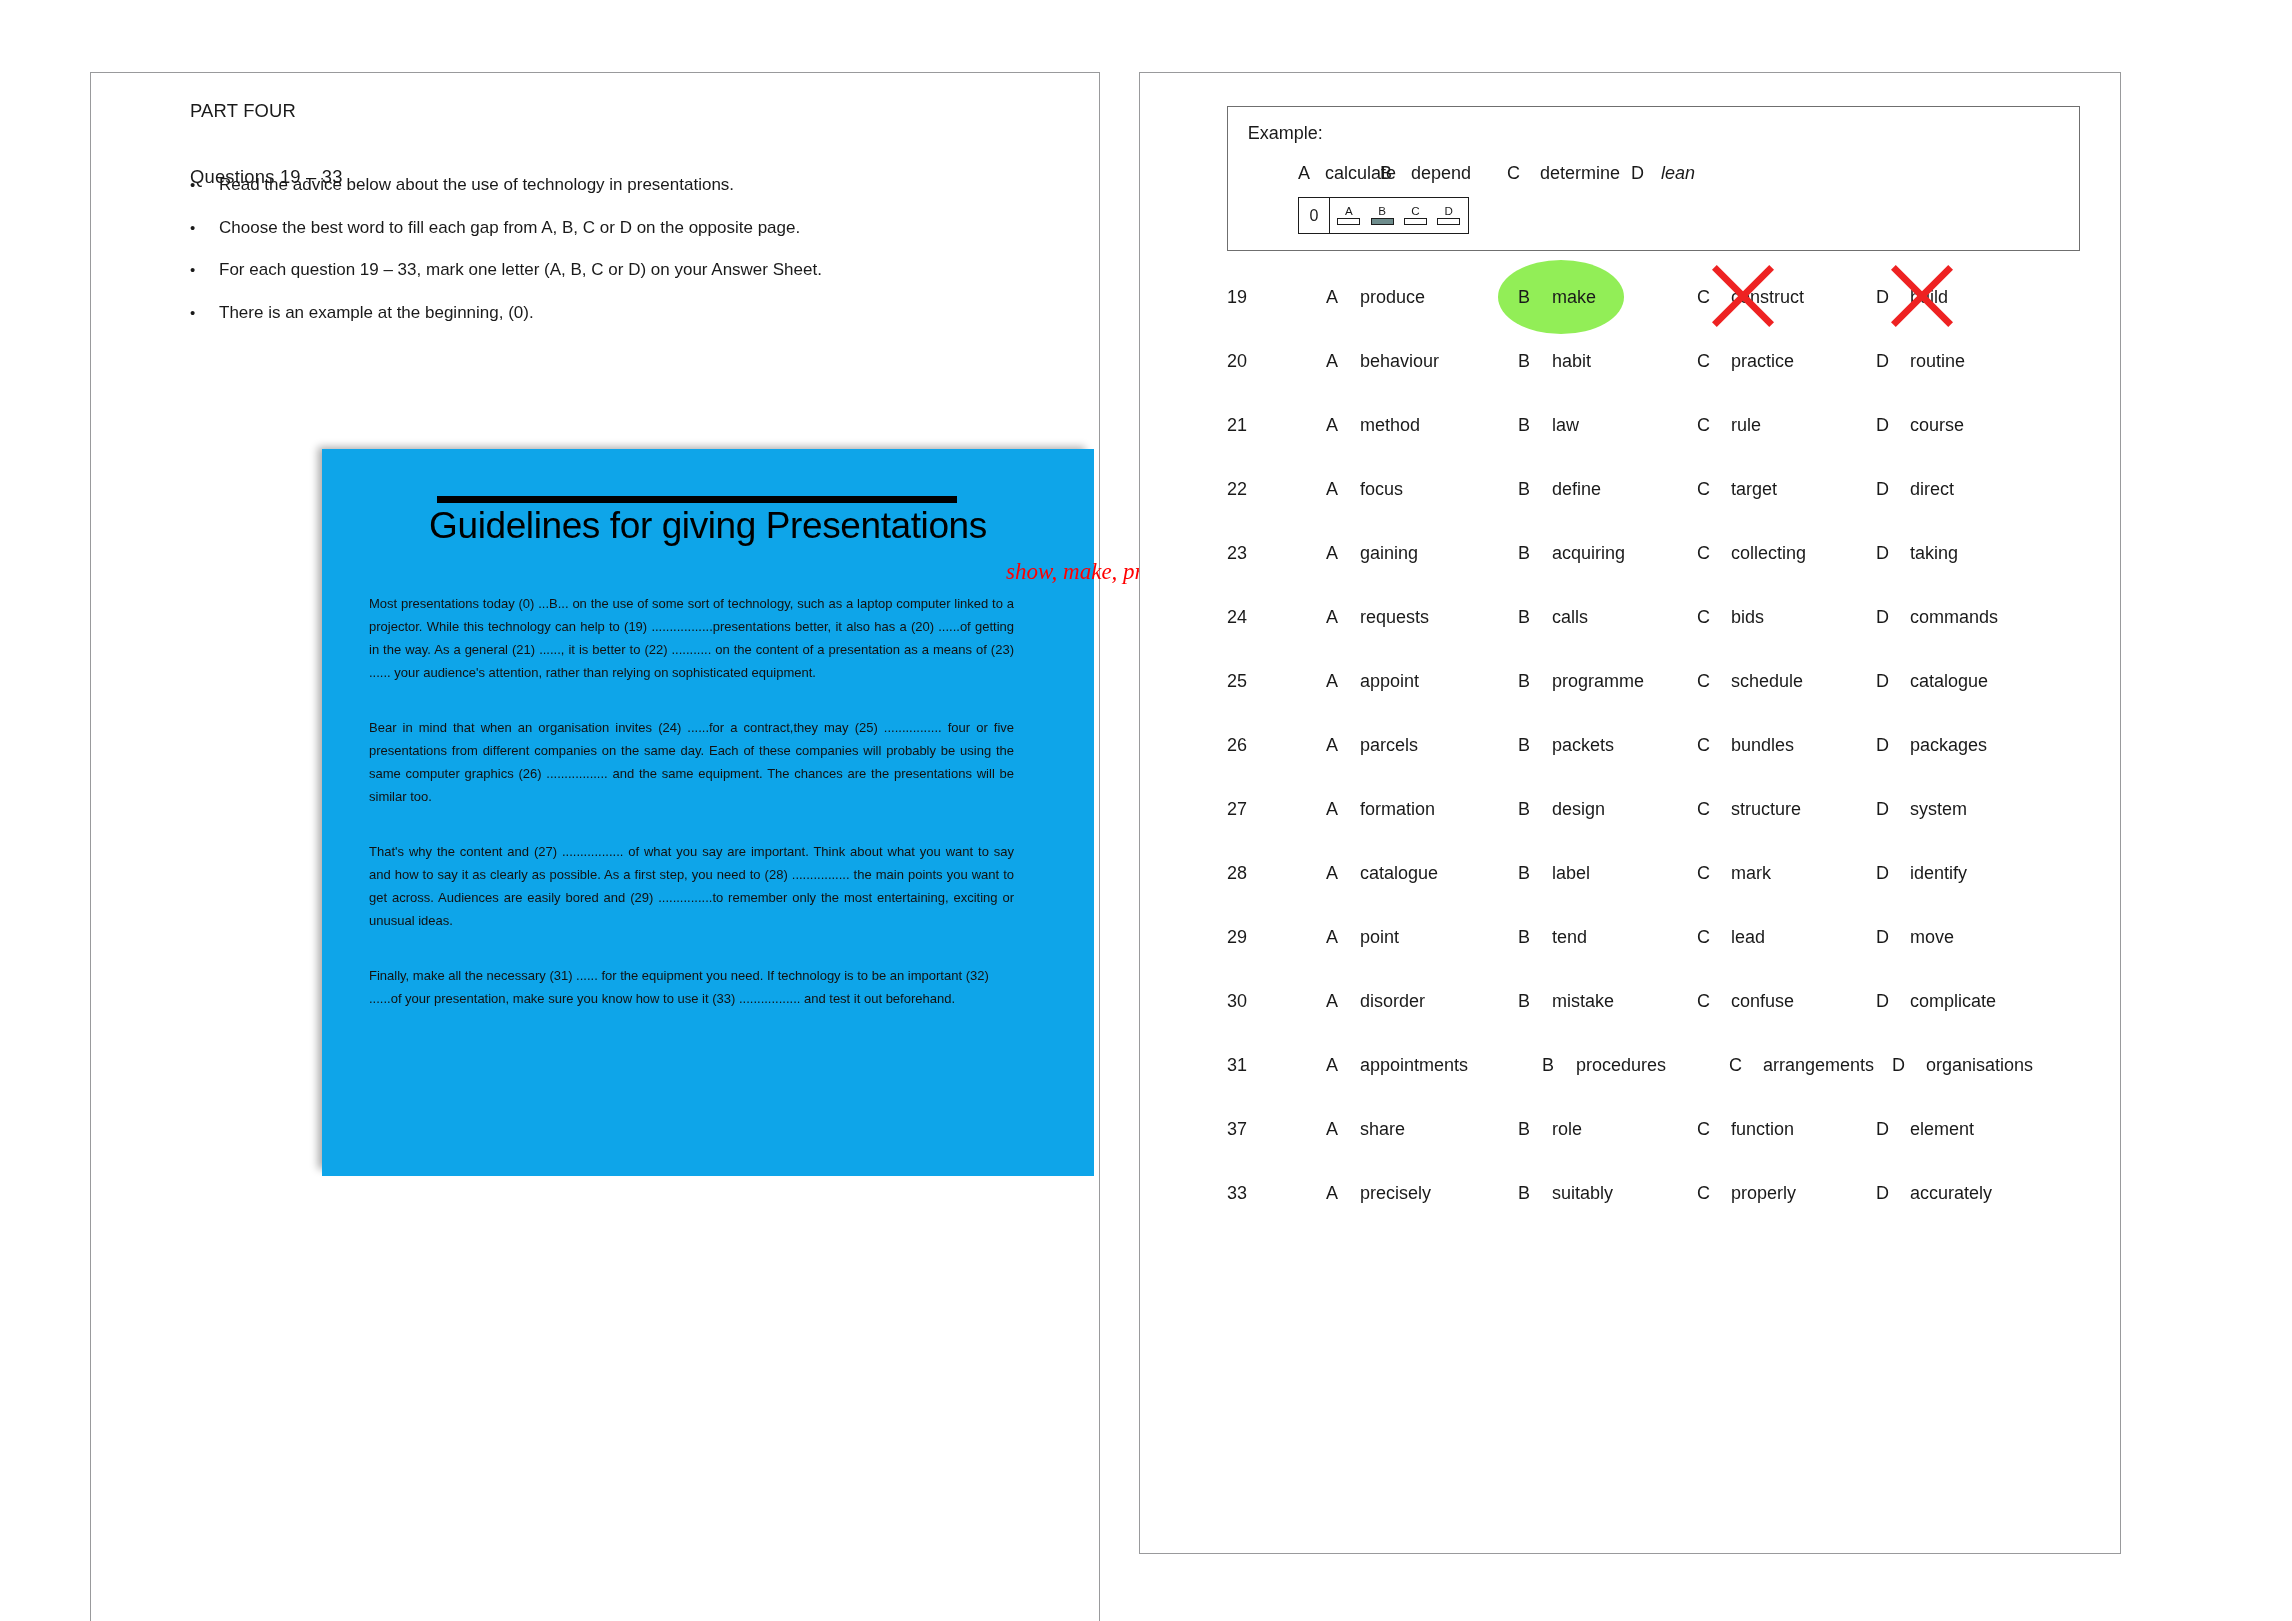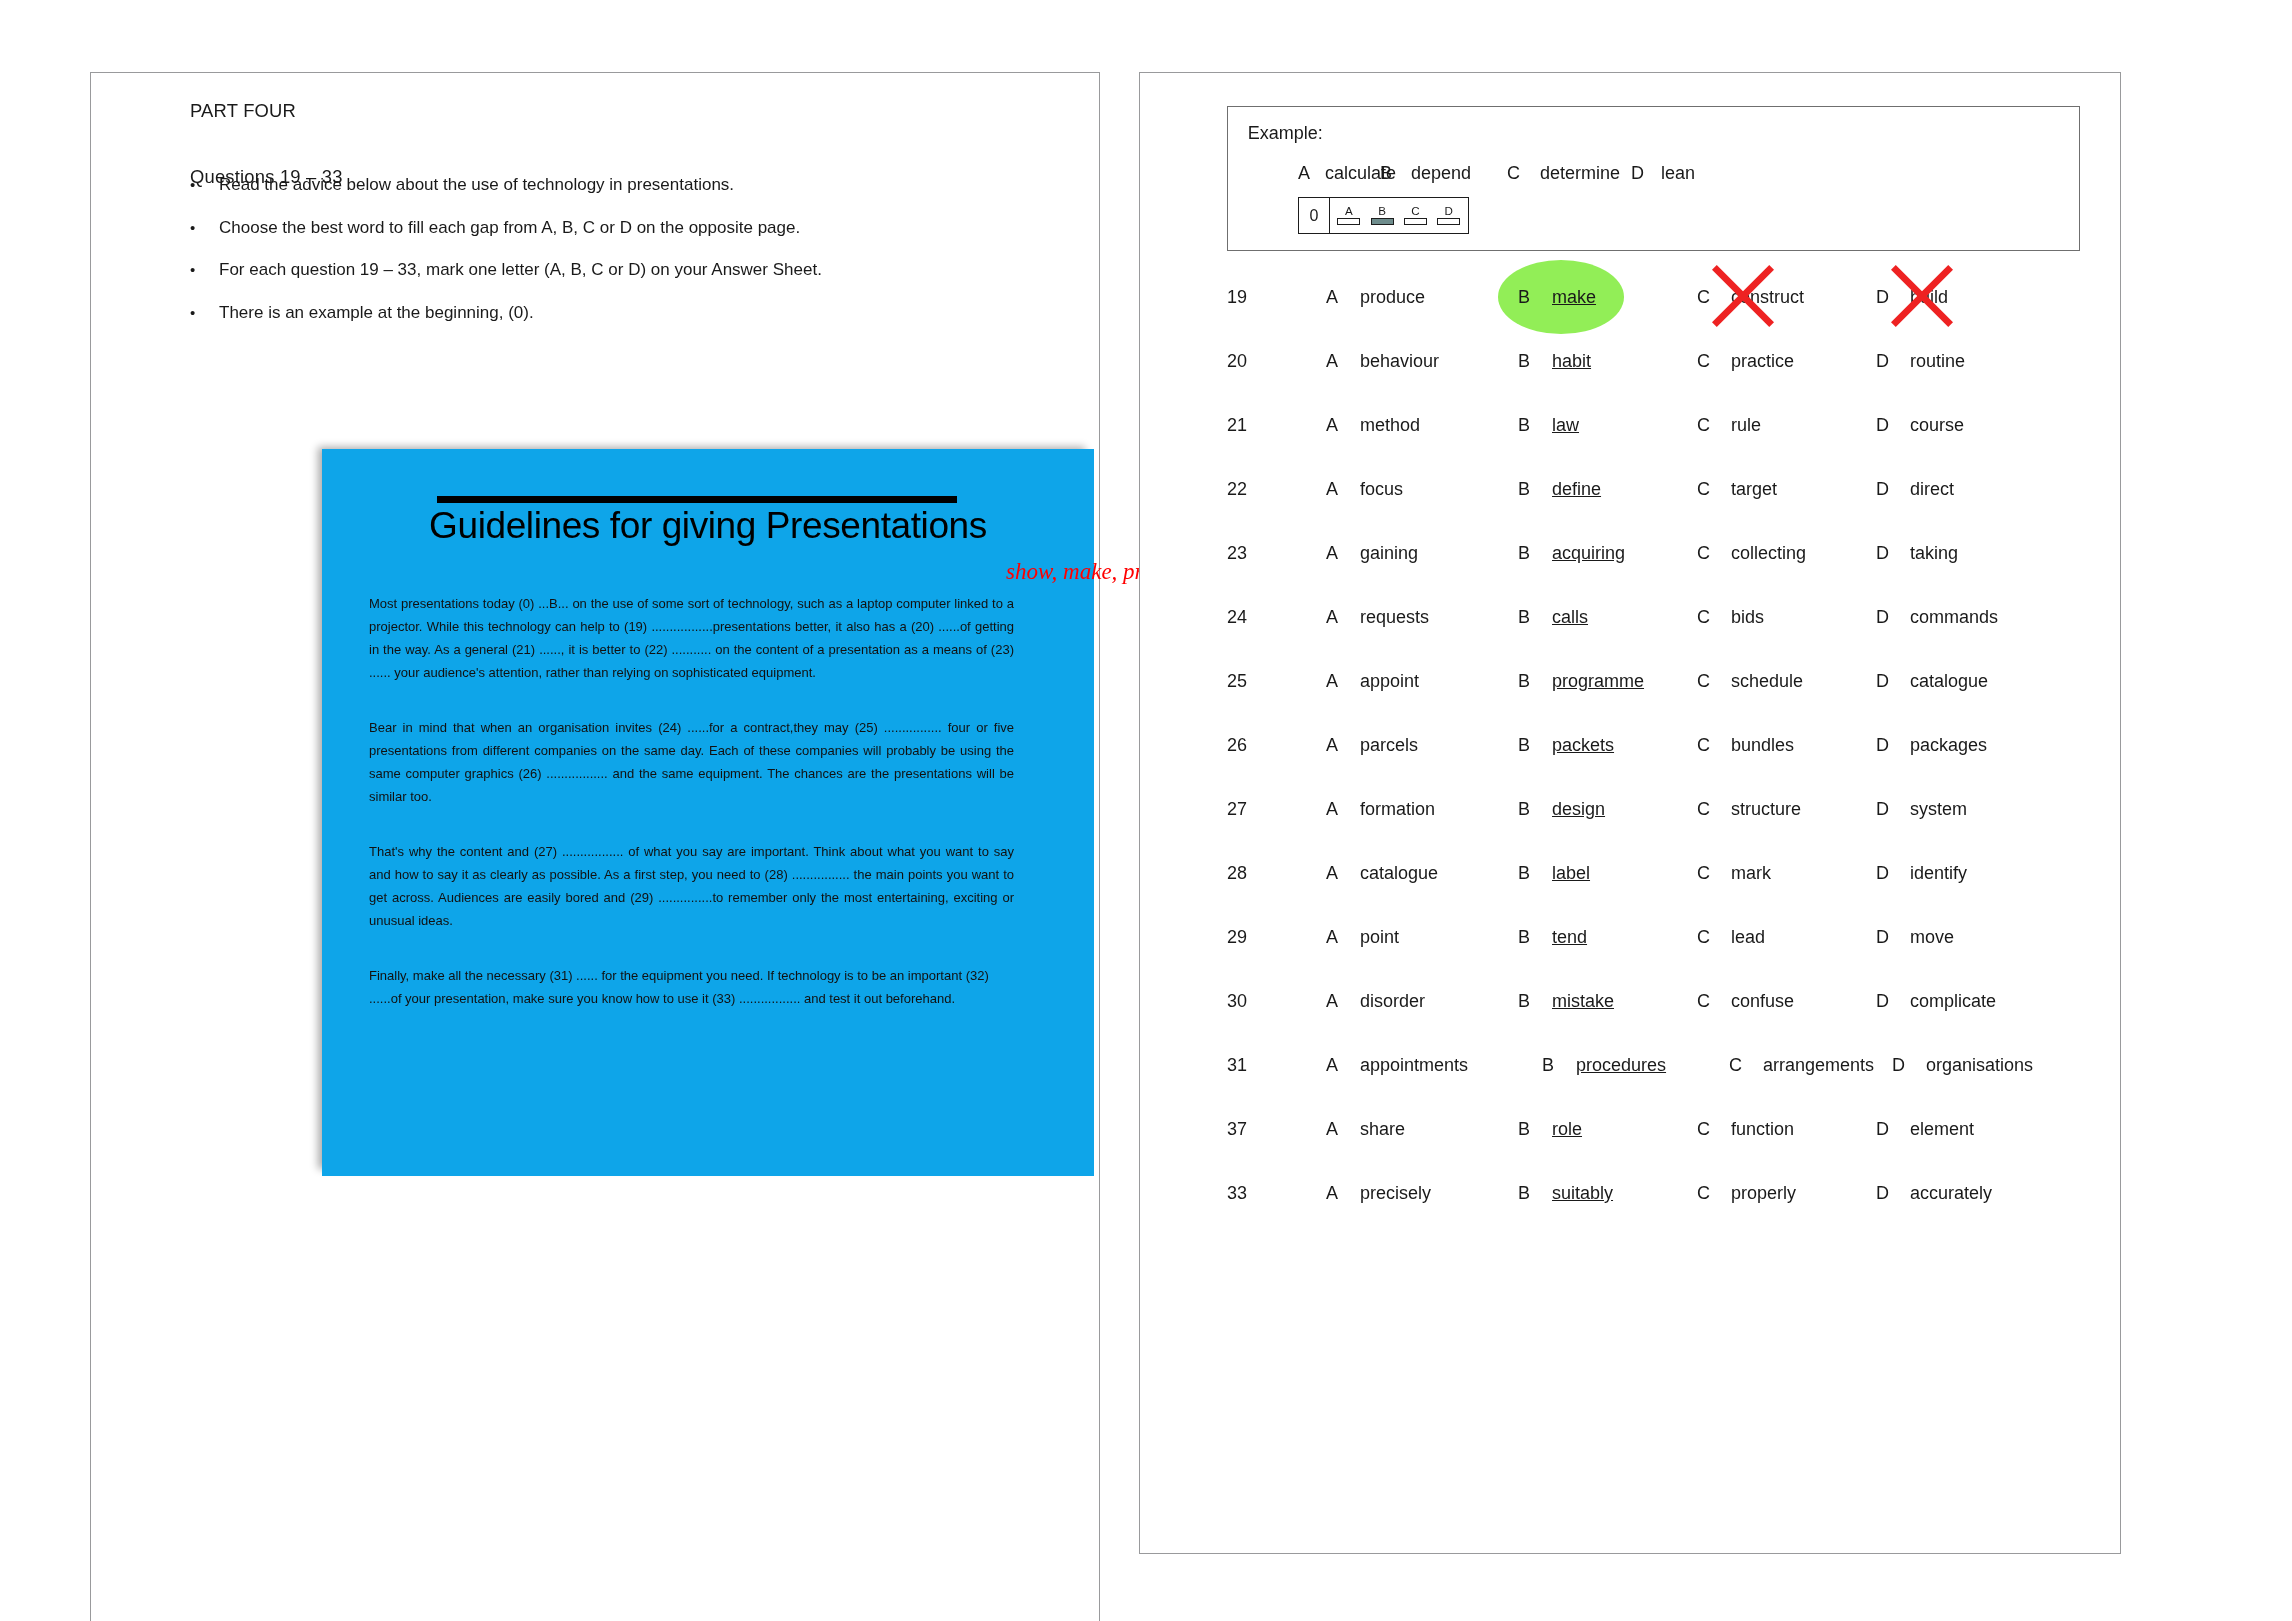--- a/index.html
+++ b/index.html
@@ -217,21 +217,21 @@
   .q-row > span {
     position: absolute;
     top: 0;
     white-space: nowrap;
     line-height: 18px;
   }
   .q-num    { left: 0px; }
   .l-a      { left: 99px; }
   .w-a      { left: 133px; }
   .l-b      { left: 291px; }
-  .w-b      { left: 325px; text-decoration: underline; }
+  .w-b      { left: 325px; }
   .l-c      { left: 470px; }
   .w-c      { left: 504px; }
   .l-d      { left: 649px; }
   .w-d      { left: 683px; }
 
   
   .q-row.wide .l-b { left: 315px; }
   .q-row.wide .w-b { left: 349px; }
   .q-row.wide .l-c { left: 502px; }
   .q-row.wide .w-c { left: 536px; }
@@ -313,21 +313,21 @@
 <div id="example-box">
   <div class="example-label">Example:</div>
   <div class="example-options" id="example-options">
       <span class="opt-letter" style="left: 70px;">A</span>
       <span class="opt-word" style="left: 97px;">calculate</span>
       <span class="opt-letter" style="left: 152px;">B</span>
       <span class="opt-word" style="left: 183px;">depend</span>
       <span class="opt-letter" style="left: 279px;">C</span>
       <span class="opt-word" style="left: 312px;">determine</span>
       <span class="opt-letter" style="left: 403px;">D</span>
-      <span class="opt-word" style="left: 433px;">lean</span>
+      <span class="opt-word" style="left: 433px; font-style: italic;">lean</span>
     </div>
   <div id="answer-grid">
     <div class="grid-num">0</div>
     <div class="grid-cells" id="answer-grid-cells">
         <div class="grid-cell">
           <div class="cell-letter">A</div>
           <div class="bubble"></div>
         </div>
         <div class="grid-cell filled">
           <div class="cell-letter">B</div>

